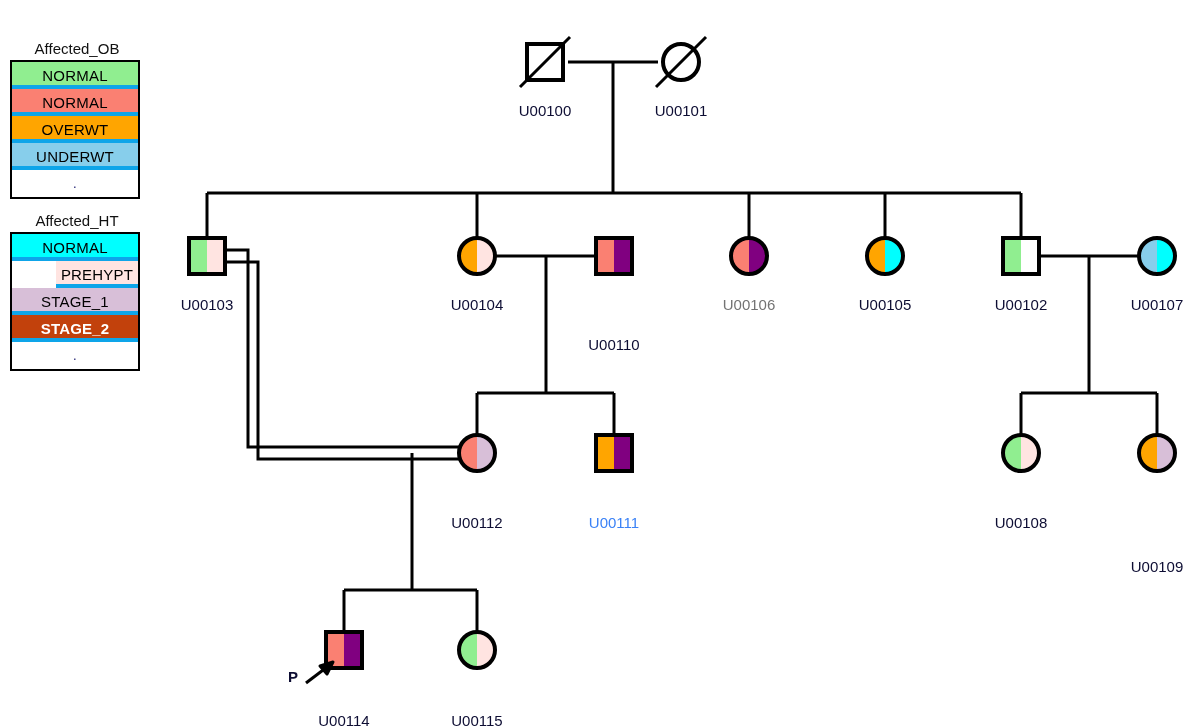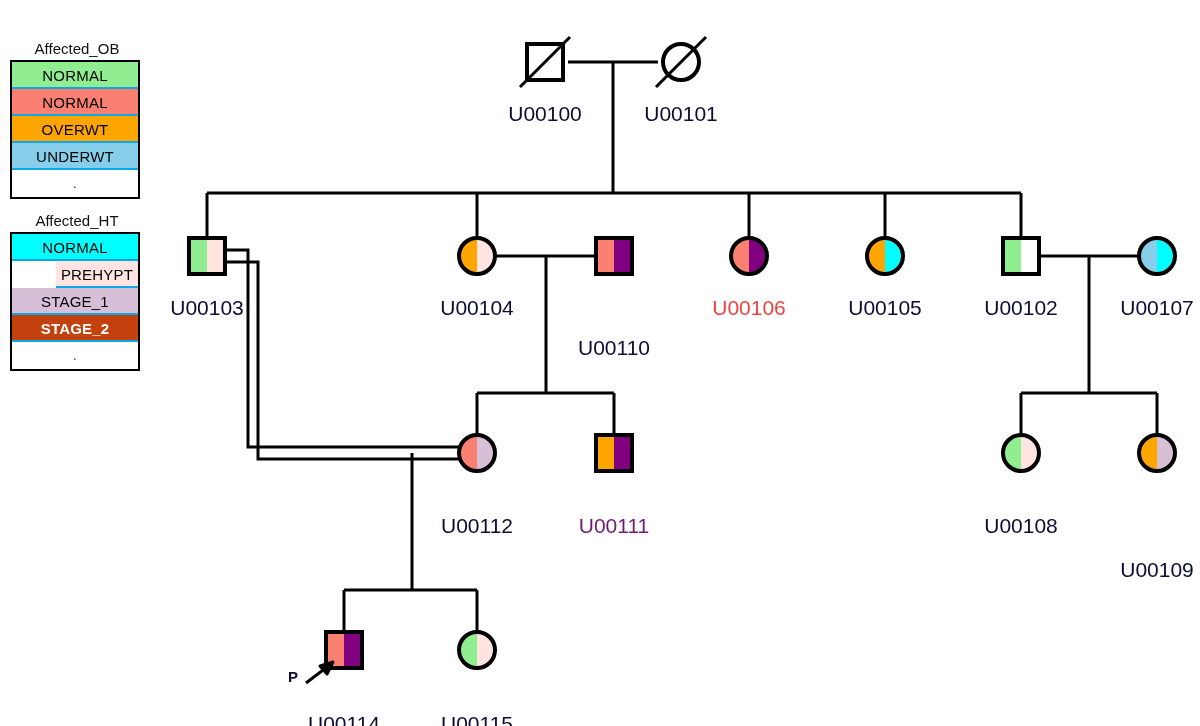--- a/index.html
+++ b/index.html
@@ -17,32 +17,32 @@
   .legend-title{
     font-size:15px;color:#111111;text-align:center;
     width:134px;line-height:18px;margin-bottom:2px;
   }
   .legend-box{
     width:126px;border:2px solid #000000;background:#ffffff;
   }
   .legend-row{
     height:27px;line-height:27px;text-align:center;
     font-size:15px;color:#000000;
-    border-bottom:2px solid #0ea5e9;
+    border-bottom:4px solid #0ea5e9;
     box-sizing:border-box;
     letter-spacing:.2px;
   }
   .legend-row:last-child{border-bottom:none;}
   .legend-row.dot{color:#1a1a6e;font-size:13px;}
   .legend-row.stage2{color:#ffffff;font-weight:bold;}
 
   
   .plabel{
     position:absolute;
-    font-size:21px;
+    font-size:15px;
     color:#0d0d33;
     text-align:center;
     white-space:nowrap;
     transform:translateX(-50%);
   }
   .ptag{
     position:absolute;
     font-size:15px;
     font-weight:bold;
     color:#0d0d33;
@@ -307,25 +307,25 @@
   </svg>
 
   <div class="ptag" style="left:288px;top:668px;">P</div>
 
   <div id="labels">
       <div class="plabel" style="left: 545px; top: 102px; color: rgb(13, 13, 51);">U00100</div>
       <div class="plabel" style="left: 681px; top: 102px; color: rgb(13, 13, 51);">U00101</div>
       <div class="plabel" style="left: 207px; top: 296px; color: rgb(13, 13, 51);">U00103</div>
       <div class="plabel" style="left: 477px; top: 296px; color: rgb(13, 13, 51);">U00104</div>
       <div class="plabel" style="left: 614px; top: 296px; color: rgb(13, 13, 51); margin-top: 40px;">U00110</div>
-      <div class="plabel" style="left: 749px; top: 296px; color: #ef4444;">U00106</div>
+      <div class="plabel" style="left: 749px; top: 296px; color: #737373;">U00106</div>
       <div class="plabel" style="left: 885px; top: 296px; color: rgb(13, 13, 51);">U00105</div>
       <div class="plabel" style="left: 1021px; top: 296px; color: rgb(13, 13, 51);">U00102</div>
       <div class="plabel" style="left: 1157px; top: 296px; color: rgb(13, 13, 51);">U00107</div>
       <div class="plabel" style="left: 477px; top: 514px; color: rgb(13, 13, 51);">U00112</div>
-      <div class="plabel" style="left: 614px; top: 514px; color: #701a75;">U00111</div>
+      <div class="plabel" style="left: 614px; top: 514px; color: #3b82f6;">U00111</div>
       <div class="plabel" style="left: 1021px; top: 514px; color: rgb(13, 13, 51);">U00108</div>
       <div class="plabel" style="left: 1157px; top: 514px; color: rgb(13, 13, 51); margin-top: 44px;">U00109</div>
       <div class="plabel" style="left: 344px; top: 712px; color: rgb(13, 13, 51);">U00114</div>
       <div class="plabel" style="left: 477px; top: 712px; color: rgb(13, 13, 51);">U00115</div>
     </div>
 
 </div>
 
 </body></html>

